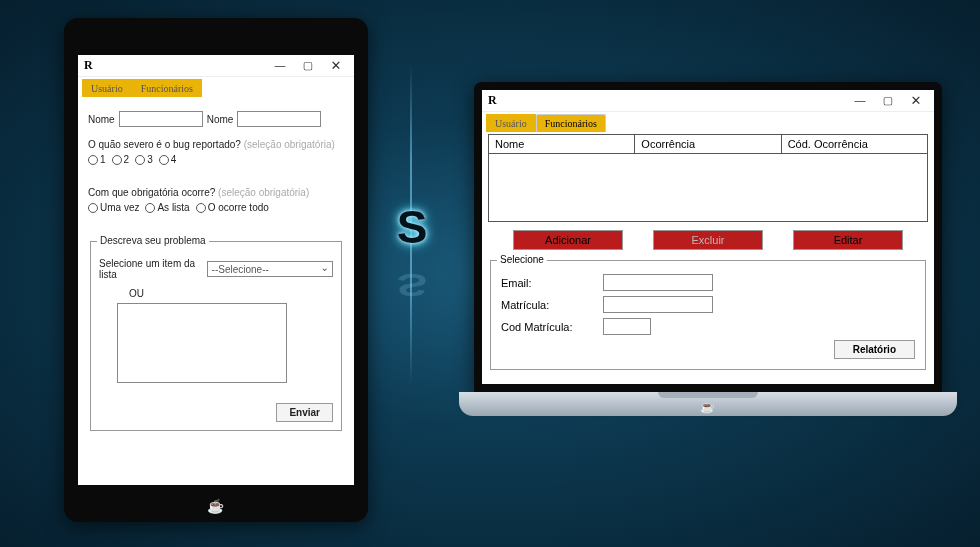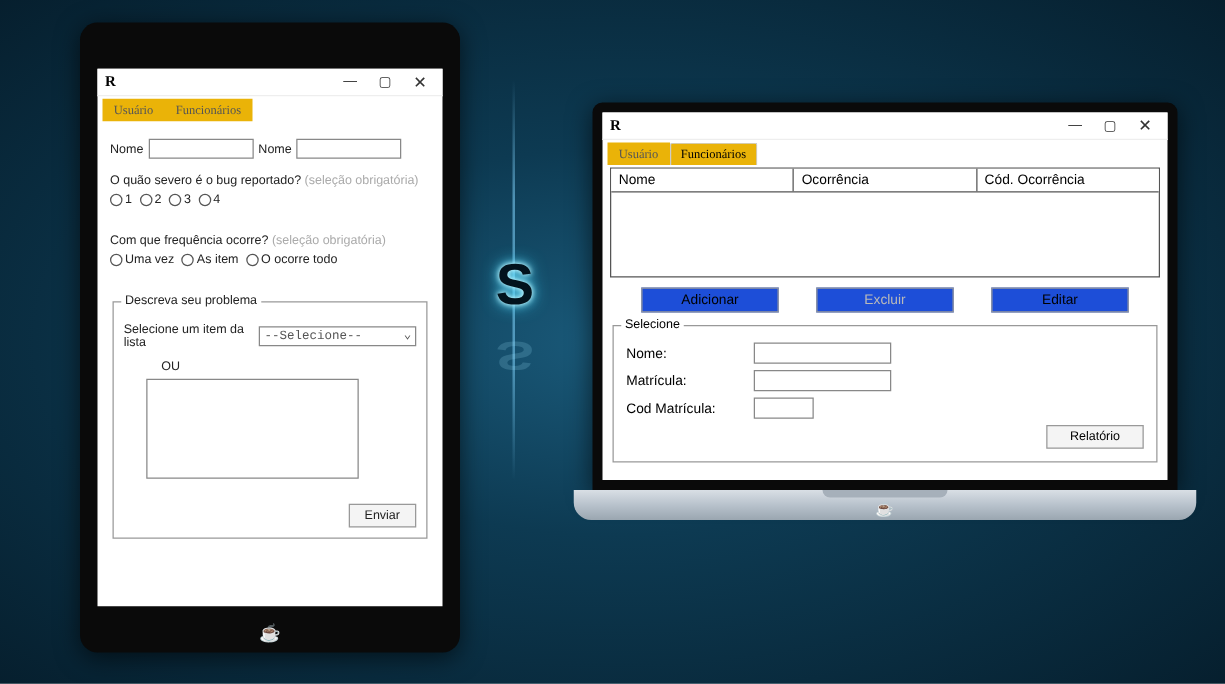--- a/index.html
+++ b/index.html
@@ -110,41 +110,41 @@
   .select {
     border: 1px solid #888;
     height: 16px;
     font-size: 10px;
     padding: 0 14px 0 4px;
     display: inline-flex;
     align-items: center;
     position: relative;
     width: 140px;
     color: #555;
-    font-family: Liberation Mono, monospace;
   }
   .select::after {
     content: "⌄";
     position: absolute;
     right: 3px; top: 0;
     font-size: 10px;
     color: #555;
   }
   .textarea {
     width: 170px; height: 80px;
     border: 1px solid #888;
     background: #fff;
     margin-left: 18px;
   }
   .btn {
     border: 1px solid #999;
     background: #f4f4f4;
     padding: 3px 12px;
     font-size: 10px;
     cursor: pointer;
+    font-weight: bold;
   }
 
   
   .divider {
     position: absolute;
     left: 410px; top: 64px;
     width: 2px; height: 320px;
     background: linear-gradient(to bottom, rgba(120,200,240,0) 0%, rgba(120,200,240,.6) 30%, rgba(120,200,240,.6) 70%, rgba(120,200,240,0) 100%);
   }
   .logo {
@@ -237,21 +237,21 @@
   .table-header .th {
     padding: 3px 6px;
     border-right: 1px solid #555;
     flex: 1;
   }
   .table-header .th:last-child { border-right: none; }
 
   .btn-row { display: flex; gap: 30px; justify-content: center; margin: 6px 0 10px; }
   .btn-wide {
     border: 1px solid #999;
-    background: #1d4ed8;
+    background: #b91c1c;
     padding: 3px 0;
     font-size: 11px;
     width: 110px;
     text-align: center;
     cursor: pointer;
   }
   .btn-wide.disabled { color: #b9b9b9; }
 
   .laptop-form .fieldset { margin: 4px 2px; padding: 8px 10px 10px; }
   .laptop-form .row2 { display: flex; align-items: center; gap: 6px; margin: 5px 0; }
@@ -305,31 +305,31 @@
             <span class="r"></span>
             <span>3</span>
           </span>
         <span class="radio-item">
             <span class="r"></span>
             <span>4</span>
           </span>
       </div>
 
       <div class="section-label" style="margin-top:22px">
-        <span>Com que frequência ocorre?</span>
+        <span>Com que obrigatória ocorre?</span>
         <span class="muted">(seleção obrigatória)</span>
       </div>
       <div class="radio-row">
         <span class="radio-item">
             <span class="r"></span>
             <span>Uma vez</span>
           </span>
         <span class="radio-item">
             <span class="r"></span>
-            <span>As item</span>
+            <span>As lista</span>
           </span>
         <span class="radio-item">
             <span class="r"></span>
             <span>O ocorre todo</span>
           </span>
       </div>
 
       <div class="fieldset" style="margin-top:28px">
         <span class="legend">Descreva seu problema</span>
         <div class="row">
@@ -387,21 +387,21 @@
 
         <div class="btn-row">
           <span class="btn-wide">Adicionar</span>
           <span class="btn-wide disabled">Excluir</span>
           <span class="btn-wide">Editar</span>
         </div>
 
         <div class="fieldset">
           <span class="legend">Selecione</span>
           <div class="row2">
-            <label>Nome:</label>
+            <label>Email:</label>
             <input type="text" style="">
           </div>
           <div class="row2">
             <label>Matrícula:</label>
             <input type="text" style="">
           </div>
           <div class="row2">
             <label>Cod Matrícula:</label>
             <input type="text" style="width: 48px;">
           </div>

